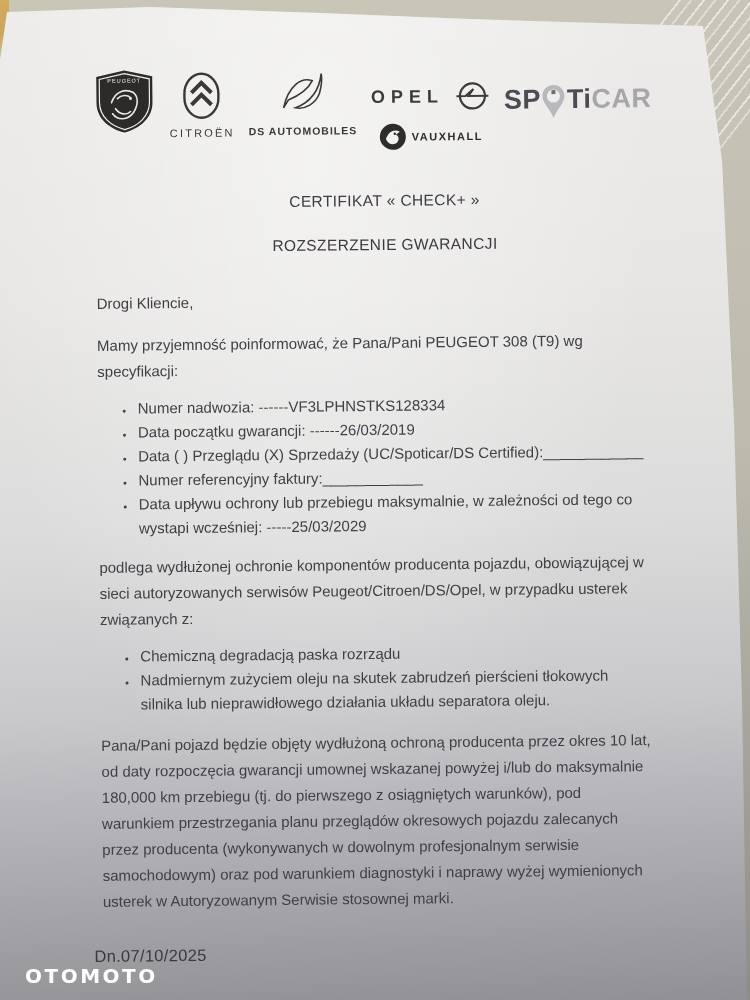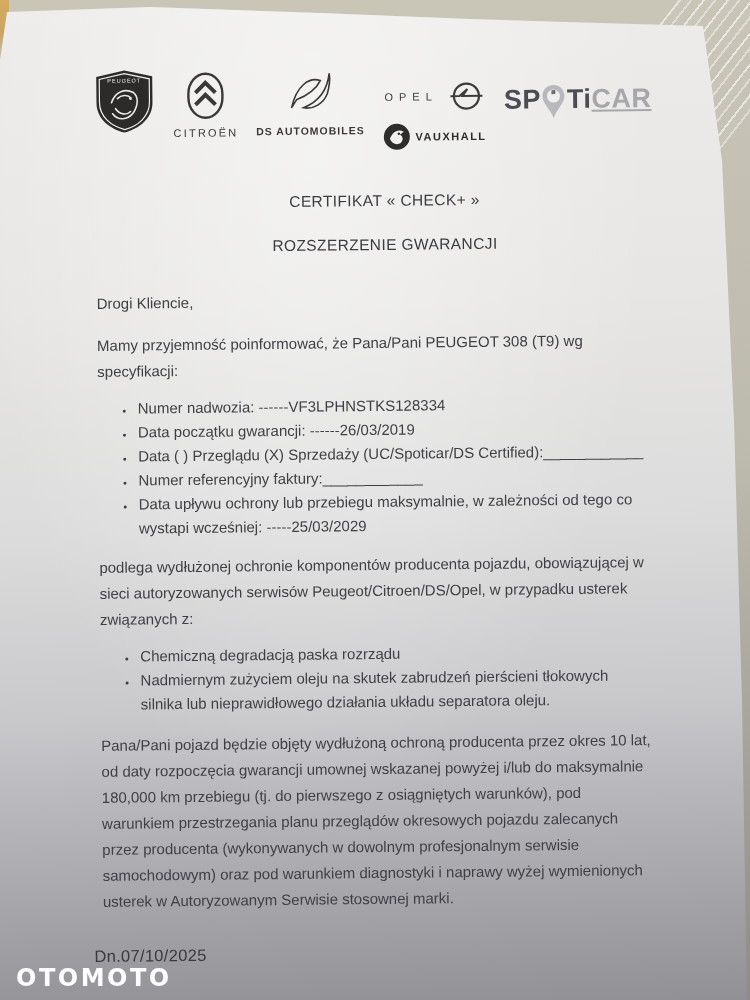--- a/index.html
+++ b/index.html
@@ -21,46 +21,46 @@
   .paper::after{content:"";position:absolute;inset:0;pointer-events:none;
     background:radial-gradient(ellipse at 42% 16%,rgba(255,255,255,.45),rgba(255,255,255,0) 55%);}
   .tilt{position:absolute;left:0;right:0;top:60px;height:940px;transform:rotate(-0.6deg);transform-origin:50% 30%;color:#3f3f45;}
 
   
   .logos{position:absolute;top:6px;left:96px;right:96px;display:flex;justify-content:space-between;align-items:flex-start;color:#33322f;}
   .logo-col{display:flex;flex-direction:column;align-items:center;}
   .brand-label{font-size:11px;letter-spacing:2.2px;color:#3a3936;margin-top:7px;white-space:nowrap;}
   .ds-label{letter-spacing:1px;font-weight:700;font-size:10.5px;}
   .opel-row{display:flex;align-items:center;margin-top:16px;}
-  .opel-word{font-size:11px;letter-spacing:6px;color:#3c3b38;margin-right:12px;}
+  .opel-word{font-size:18px;letter-spacing:6px;color:#3c3b38;margin-right:12px;font-weight:bold;}
   .vaux-row{display:flex;align-items:center;margin-top:11px;}
   .vaux-word{font-size:11px;font-weight:700;letter-spacing:1.5px;color:#2e2d2b;margin-left:5px;}
   .spoticar{display:flex;align-items:flex-start;margin-top:22px;font-weight:700;font-size:27px;letter-spacing:.5px;line-height:1;}
   .spoticar .dark{color:#4c4c52;}
-  .spoticar .gray{color:#a7a7ab;text-decoration:underline;}
+  .spoticar .gray{color:#a7a7ab;}
   .pin{margin:-2px 1px 0 1px;}
 
   
   .doc-body{position:absolute;left:97px;top:120px;width:578px;font-size:15px;}
   .line{line-height:26px;white-space:nowrap;}
   .doc-title{text-align:center;letter-spacing:.4px;color:#3b3b41;font-size:15.5px;white-space:nowrap;}
   .t1{margin-top:12px;}
   .t2{margin-top:26px;}
   .greeting{margin-top:34px;}
   .intro{margin-top:16px;}
   ul{list-style:disc outside;margin:12px 0 0;padding-left:38px;}
   li{line-height:24px;padding-left:2px;}
   li::marker{font-size:11px;}
   li .bline{line-height:24px;white-space:nowrap;}
   .para{margin-top:14px;}
   .terms{margin-top:16px;}
   .date{position:absolute;left:88px;top:884px;font-size:16.5px;letter-spacing:.3px;color:#3a3a3e;}
 
-  .watermark{position:absolute;left:16px;top:964px;font-family:"DejaVu Sans",sans-serif;
-    font-weight:800;font-size:24px;letter-spacing:2.5px;color:#fdfdfd;z-index:5;}
+  .watermark{position:absolute;left:25px;top:964px;font-family:"DejaVu Sans",sans-serif;
+    font-weight:800;font-size:20px;letter-spacing:2.5px;color:#fdfdfd;z-index:5;}
 </style>
 </head>
 <body>
 
 <div class="photo">
   <div class="sliver"></div>
   <div class="shine"></div>
   <div class="paper"></div>
 
   <div class="tilt">

